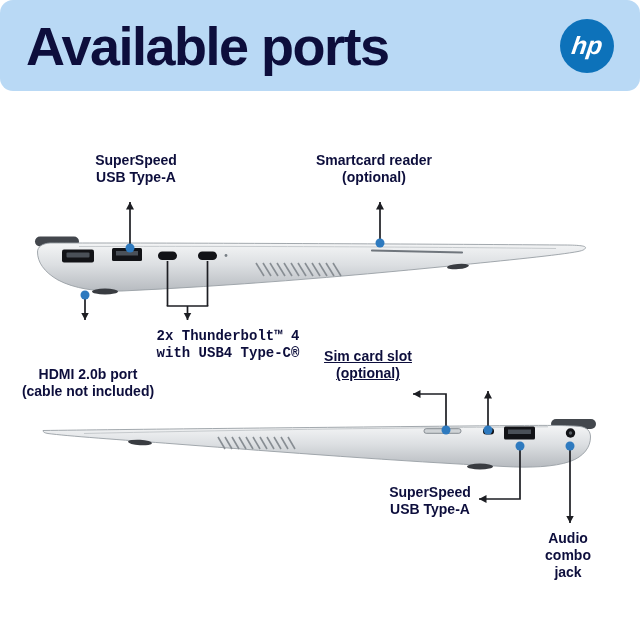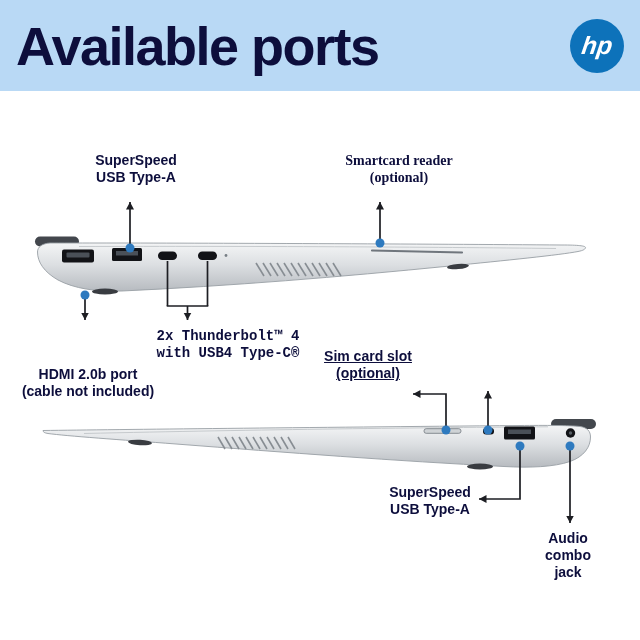--- a/index.html
+++ b/index.html
@@ -6,21 +6,22 @@
   html,body { background:#ffffff; }
   .page {
     position:relative; width:640px; height:640px; overflow:hidden;
     background:#ffffff;
     font-family:"Liberation Sans", sans-serif;
   }
   .header {
     position:absolute; top:0; left:0; width:640px; height:91px;
     background:var(--header-bg);
     display:flex; align-items:center; justify-content:space-between;
-    padding:0 16px;
+    padding:0 26px;
+    border-radius:13px;
   }
   .title {
     font-size:54px; font-weight:700; letter-spacing:-1.5px;
     color:var(--ink);
   }
   .hp-logo {
     width:54px; height:54px; border-radius:50%;
     background:var(--hp-blue);
     display:flex; align-items:center; justify-content:center;
     flex:0 0 auto;
@@ -29,21 +30,21 @@
     color:#ffffff; font-size:25px; font-weight:700; font-style:italic;
     transform:skewX(-8deg); line-height:1;
   }
   svg.diagram { position:absolute; left:0; top:0; width:640px; height:640px; }
   .lbl {
     position:absolute; transform:translateX(-50%);
     text-align:center; font-size:14px; font-weight:700; line-height:1.22;
     color:var(--ink); white-space:pre-line;
   }
   .lbl-usb-a-top   { left:136px; top:152px; }
-  .lbl-smartcard   { left:399px; top:152px;font-family:Liberation Serif, serif; }
+  .lbl-smartcard   { left:374px; top:152px; }
   .lbl-hdmi        { left:88px;  top:328px;margin-top:38px; }
   .lbl-tb          { left:228px; top:328px;font-family:Liberation Mono, monospace; }
   .lbl-sim         { left:368px; top:348px;text-decoration:underline; }
   .lbl-nano        { left:507px; top:349px; }
   .lbl-usb-a-bot   { left:430px; top:484px; }
   .lbl-audio       { left:568px; top:530px; }
 
   .cl { stroke:var(--line-ink); stroke-width:1.7; fill:none; }
   .dot { fill:var(--dot-blue); }
   .body-fill { fill:url(#silverV); stroke:#999fa5; stroke-width:0.9; }

